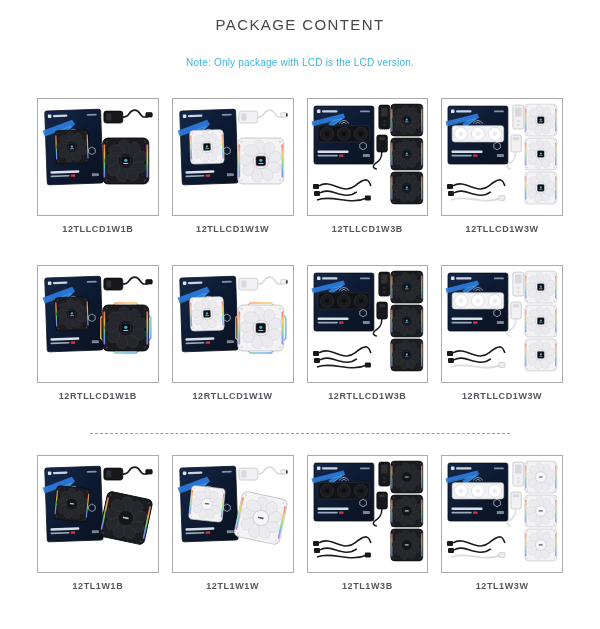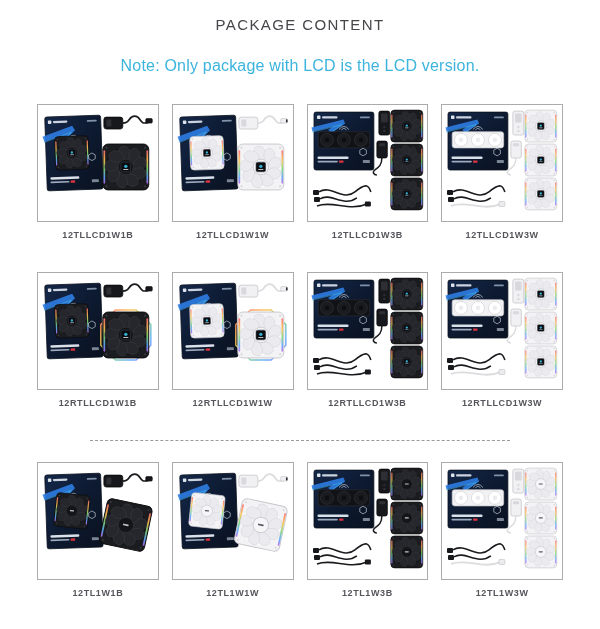--- a/index.html
+++ b/index.html
@@ -7,21 +7,21 @@
     width:600px;height:629px;overflow:hidden;background:#ffffff;
     font-family:"Liberation Sans",sans-serif;
   }
   .title{
     margin:17px 0 0;text-align:center;
     font-size:15px;font-weight:400;letter-spacing:1.4px;line-height:1.1;
     color:var(--title_text,#46464b);
   }
   .note{
     margin:23px 0 0;text-align:center;
-    font-size:16px;letter-spacing:.2px;line-height:1.1;
+    font-size:10px;letter-spacing:.2px;line-height:1.1;
     color:var(--note_text,#3cb4dd);
   }
   #grid{margin-top:30px;padding:0 37px;}
   .row{
     display:grid;grid-template-columns:repeat(4,1fr);
     column-gap:13px;margin-bottom:31px;
   }
   .card{min-width:0;}
   .frame{
     border:1px solid var(--card_border,#ababab);

